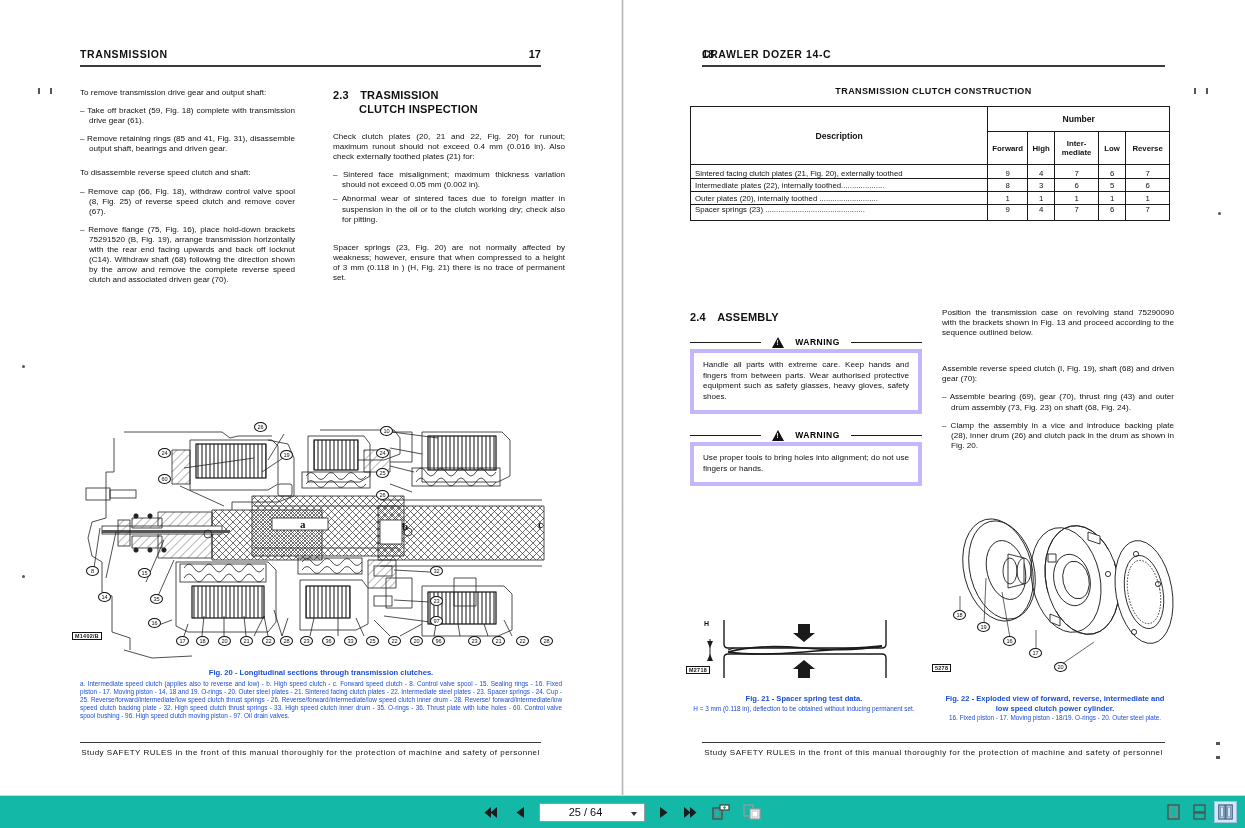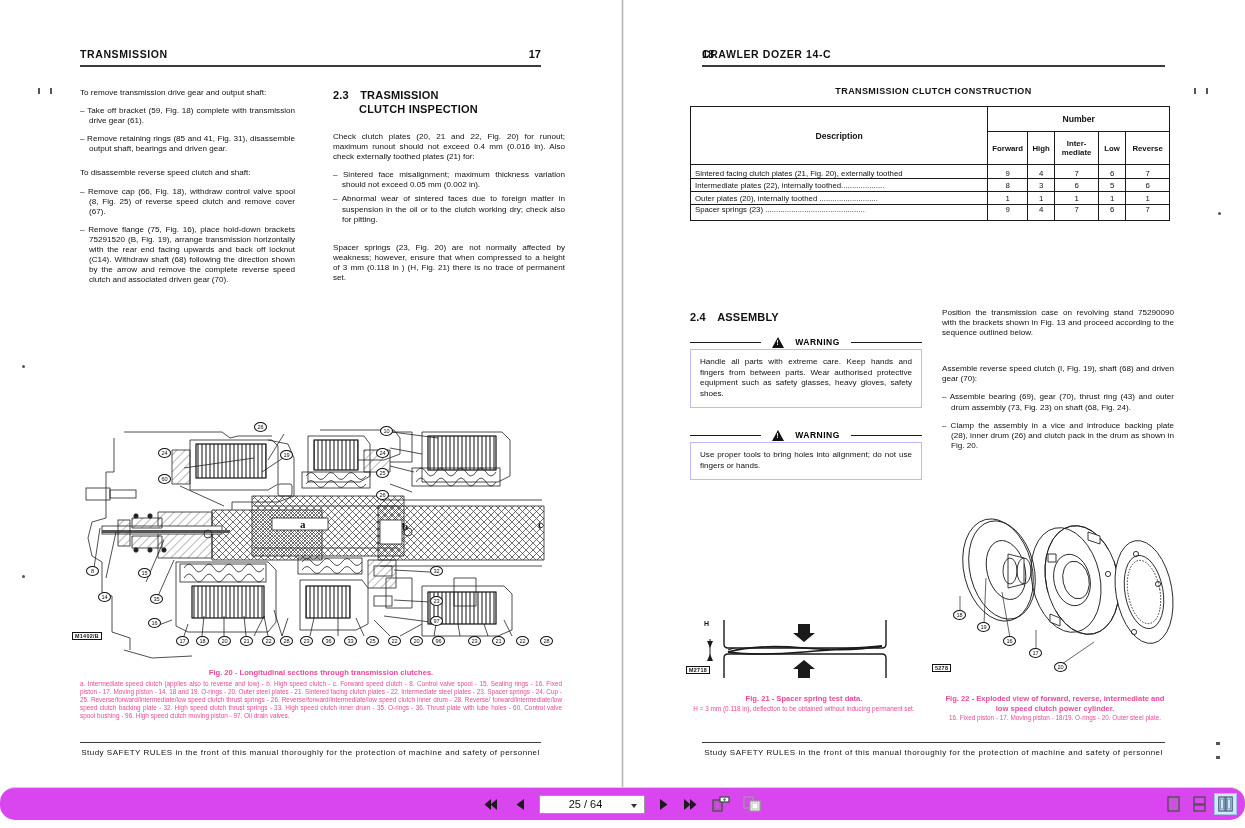--- a/index.html
+++ b/index.html
@@ -114,27 +114,27 @@
   .tri {
     width: 0; height: 0; position: relative;
     border-left: 6px solid transparent; border-right: 6px solid transparent;
     border-bottom: 11px solid #111;
   }
   .tri::after {
     content: "!"; position: absolute; left: -1.6px; top: 2px;
     color: #fff; font-size: 6.6px; font-weight: bold; line-height: 7px;
   }
   .warn-box {
-    border: 1px solid #c4b5fd; padding: 7px 9px 8px 9px;
+    border: 4px solid #c4b5fd; padding: 7px 9px 8px 9px;
     font-size: 8.1px; line-height: 10.6px; color: #111; text-align: justify;
   }
 
   
   .fig-cap {
-    position: absolute; text-align: center; color: #ec4899;
+    position: absolute; text-align: center; color: #1d4ed8;
   }
   .fig-cap .t1 { font-size: 7.6px; font-weight: bold; line-height: 9.6px; }
   .fig-cap .t2 { font-size: 6.4px; line-height: 8.2px; text-align: justify; }
   .fig-cap .t2.ctr { text-align: center; }
 
   
   .pg-foot {
     position: absolute; left: 80px; right: 80px; bottom: 38px;
   }
   .pg-foot .rule { border-top: 1.5px solid #3a3a3a; margin-bottom: 5px; }
@@ -156,23 +156,23 @@
     line-height: 9px; background: #fff;
   }
   .letter-lbl {
     position: absolute; font-size: 11px; font-weight: bold; font-style: normal;
     color: #111; font-family: "Liberation Serif", serif;
   }
   .speck { position: absolute; background: #555; }
 
   
   .toolbar {
-    position: absolute; left: 0; bottom: 8px; width: 1245px; height: 33px;
-    background: #d946ef; border-top: 1px solid #d2d2d2;
-    display: flex; align-items: center; justify-content: center; border-radius: 15px;
+    position: absolute; left: 0; bottom: 0; width: 1245px; height: 33px;
+    background: #14b8a6; border-top: 1px solid #d2d2d2;
+    display: flex; align-items: center; justify-content: center;
   }
   .tb-center { display: flex; align-items: center; gap: 9px; }
   .tb-btn {
     width: 19px; height: 21px; display: flex; align-items: center;
     justify-content: center; color: #1b1b1b; cursor: default;
   }
   .tb-btn svg { display: block; }
   .page-field {
     display: flex; align-items: center; width: 106px; height: 19px;
     border: 1px solid #9a9a9a; background: #ffffff; position: relative;

